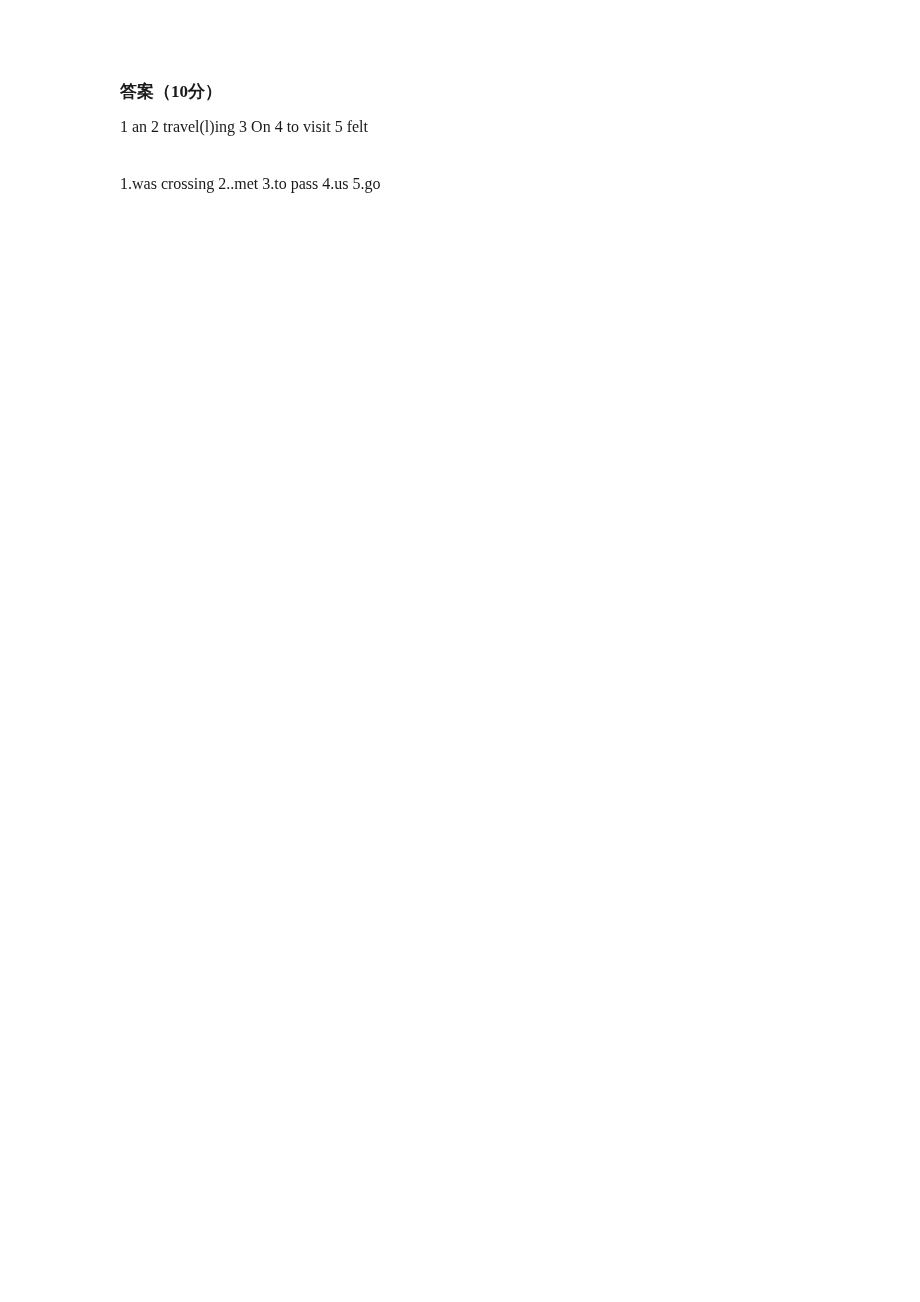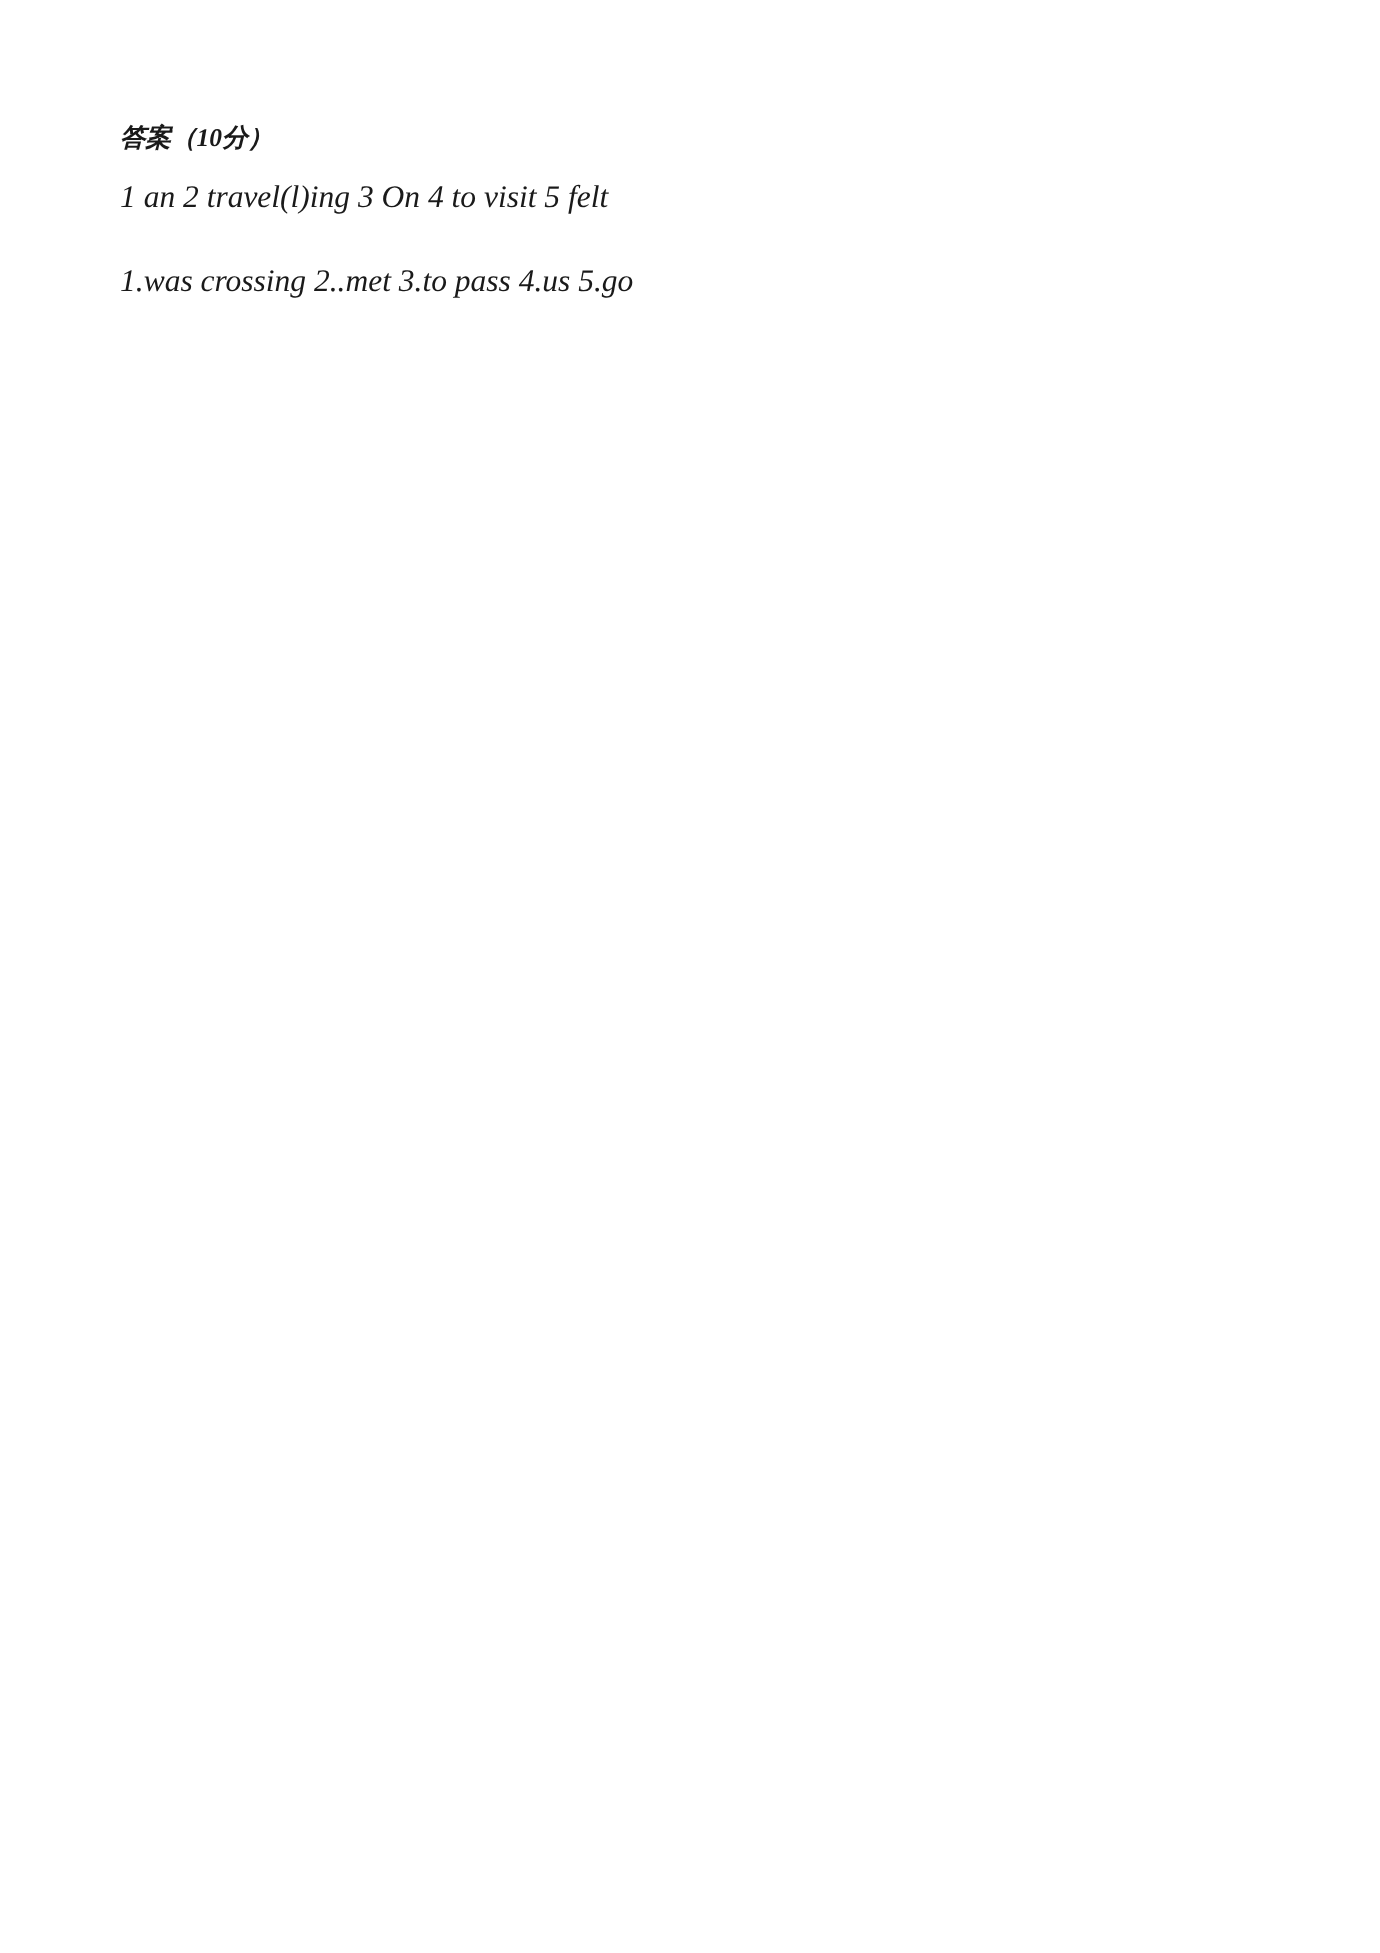--- a/index.html
+++ b/index.html
@@ -9,35 +9,34 @@
     }
     body {
       width: 920px;
       min-height: 1302px;
       background: #ffffff;
       font-family: "SimSun", "宋体", serif;
       font-size: 16px;
       color: #1a1a1a;
     }
     .content {
-      padding: 80px 80px;
-      font-style: italic;
+      padding: 80px 120px;
     }
     .title {
       font-weight: bold;
       font-size: 17px;
       margin-bottom: 10px;
     }
     .answer-line {
       margin-bottom: 6px;
       line-height: 1.8;
-      font-size: 21px;
+      font-size: 16px;
     }
     .section-gap {
-      margin-top: 18px;
+      margin-top: 28px;
     }
   </style>
 </head>
 <body>
 
 <div class="content">
   <div class="title">答案（10分）</div>
   <div class="answer-line">1 an                2 travel(l)ing        3 On                4 to visit                5 felt</div>
   <div class="answer-line section-gap">1.was crossing      2..met      3.to pass       4.us      5.go</div>
 </div>

